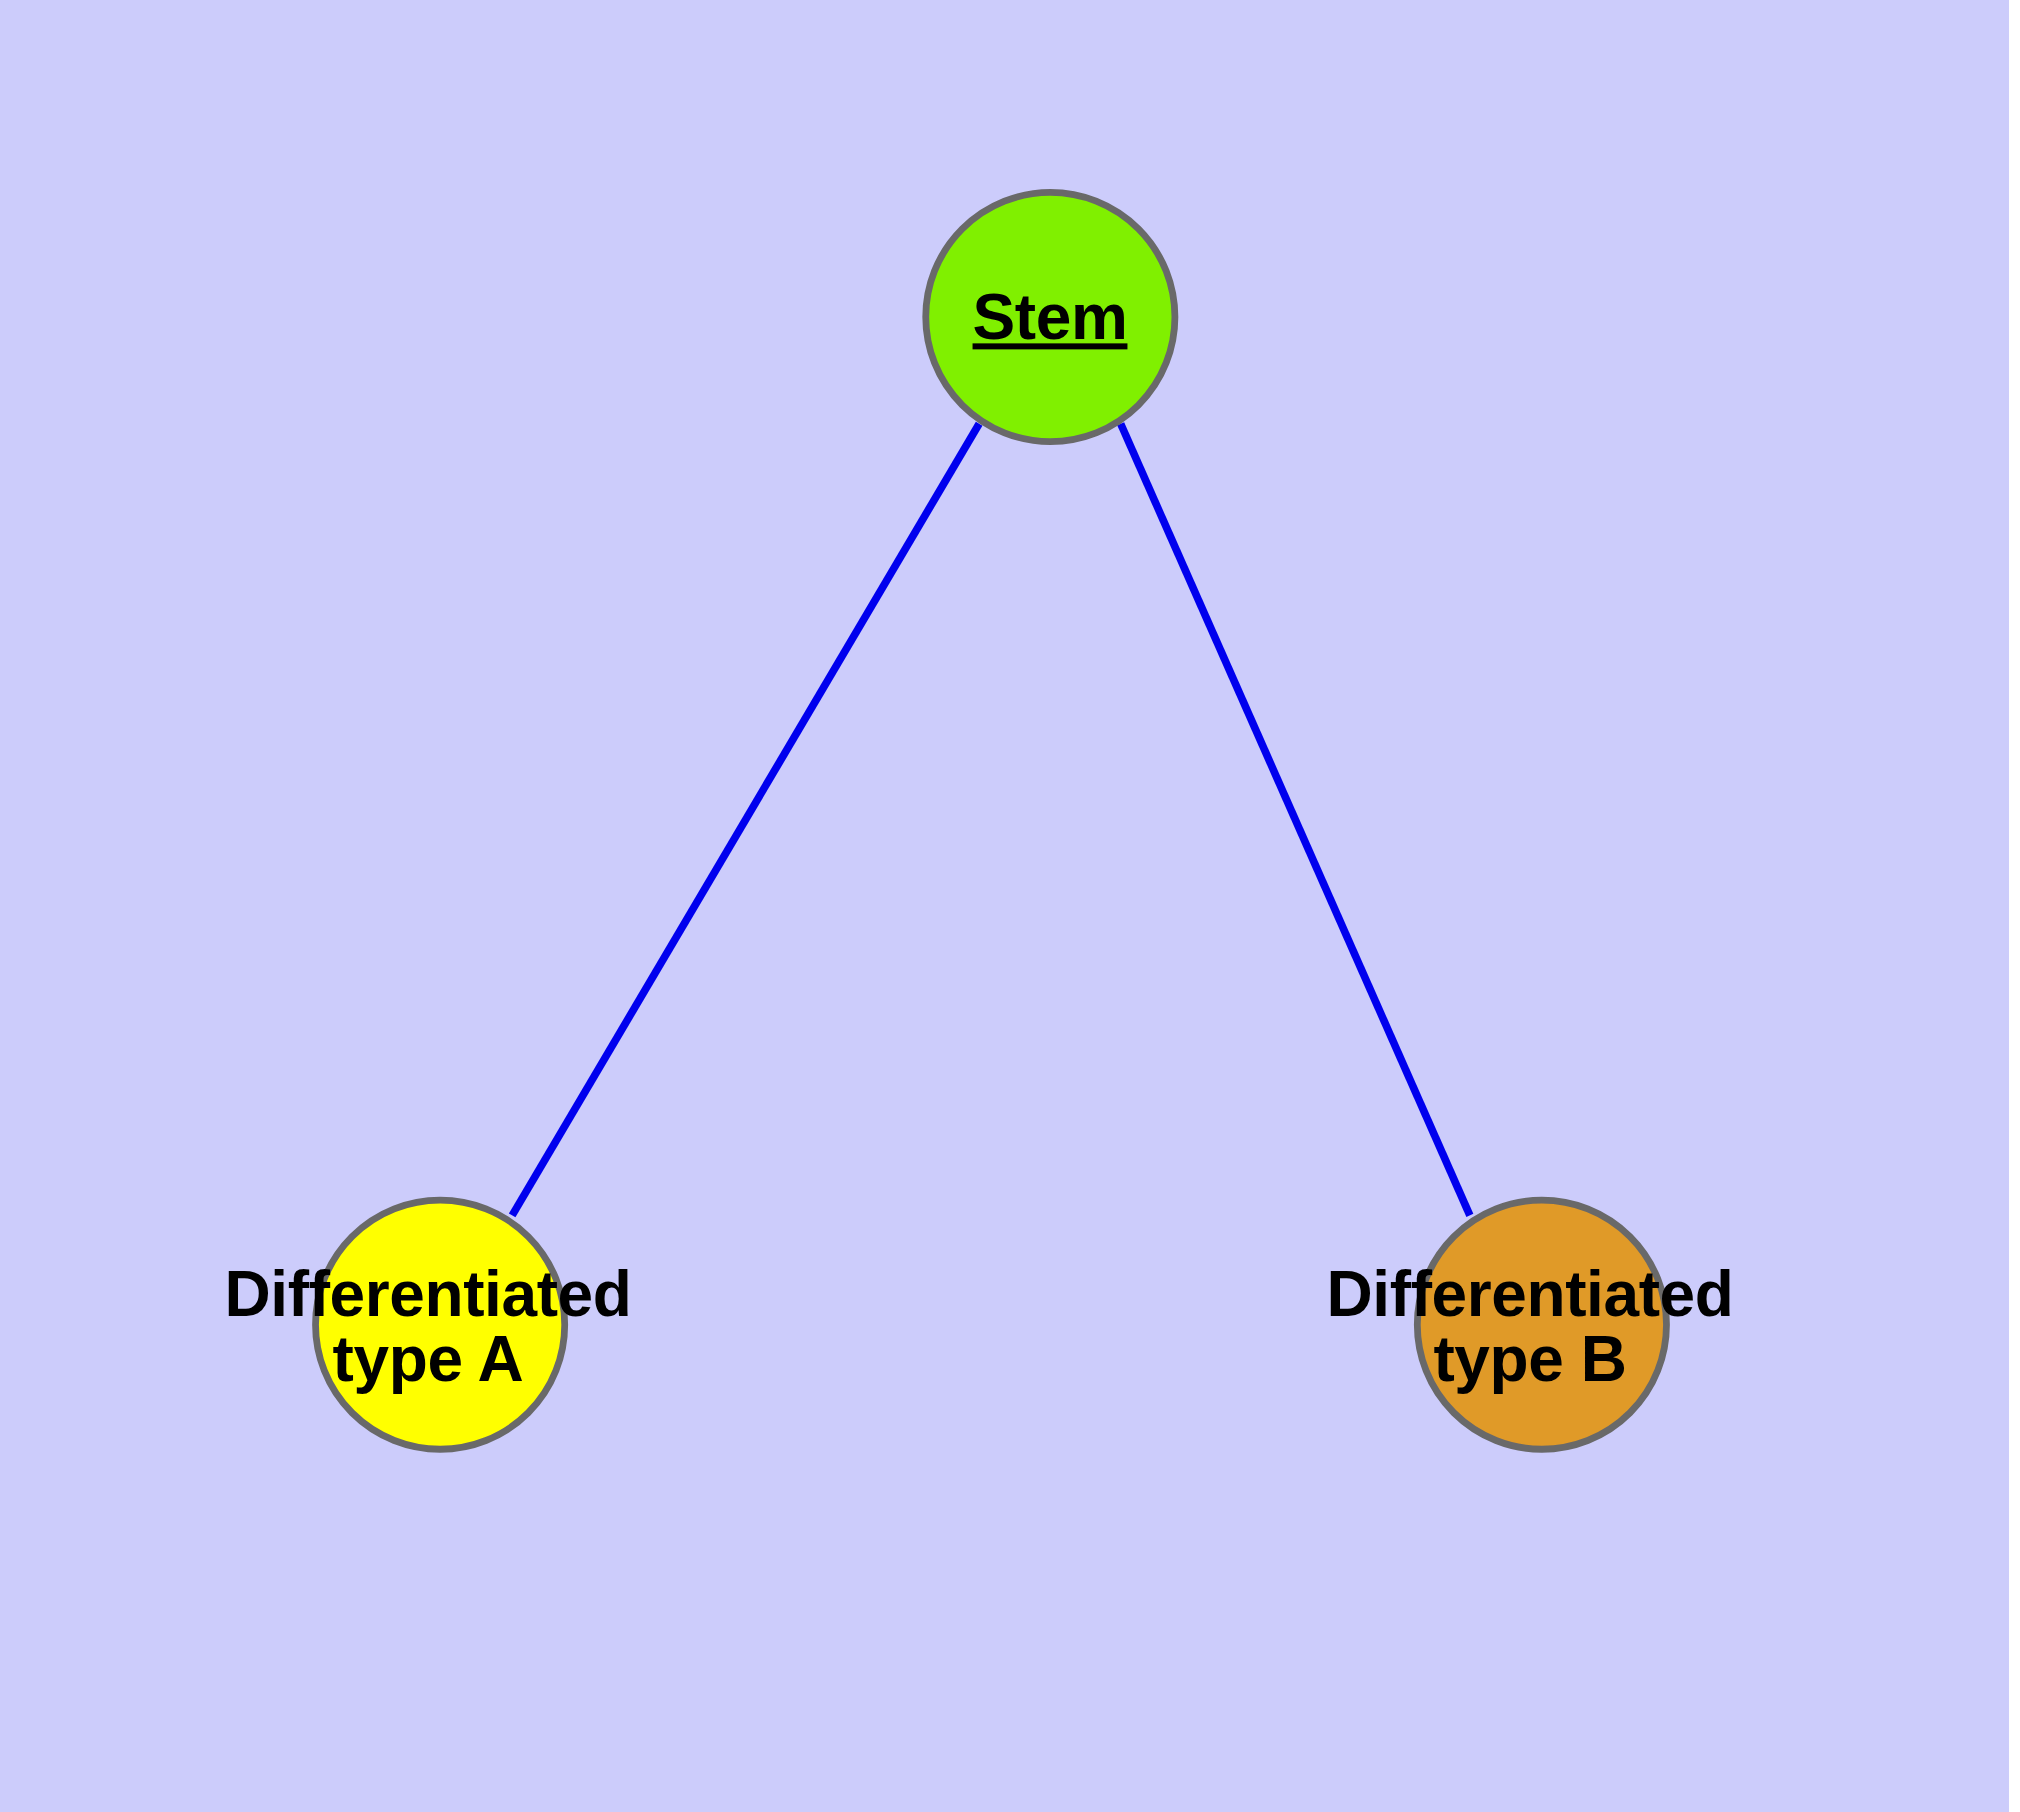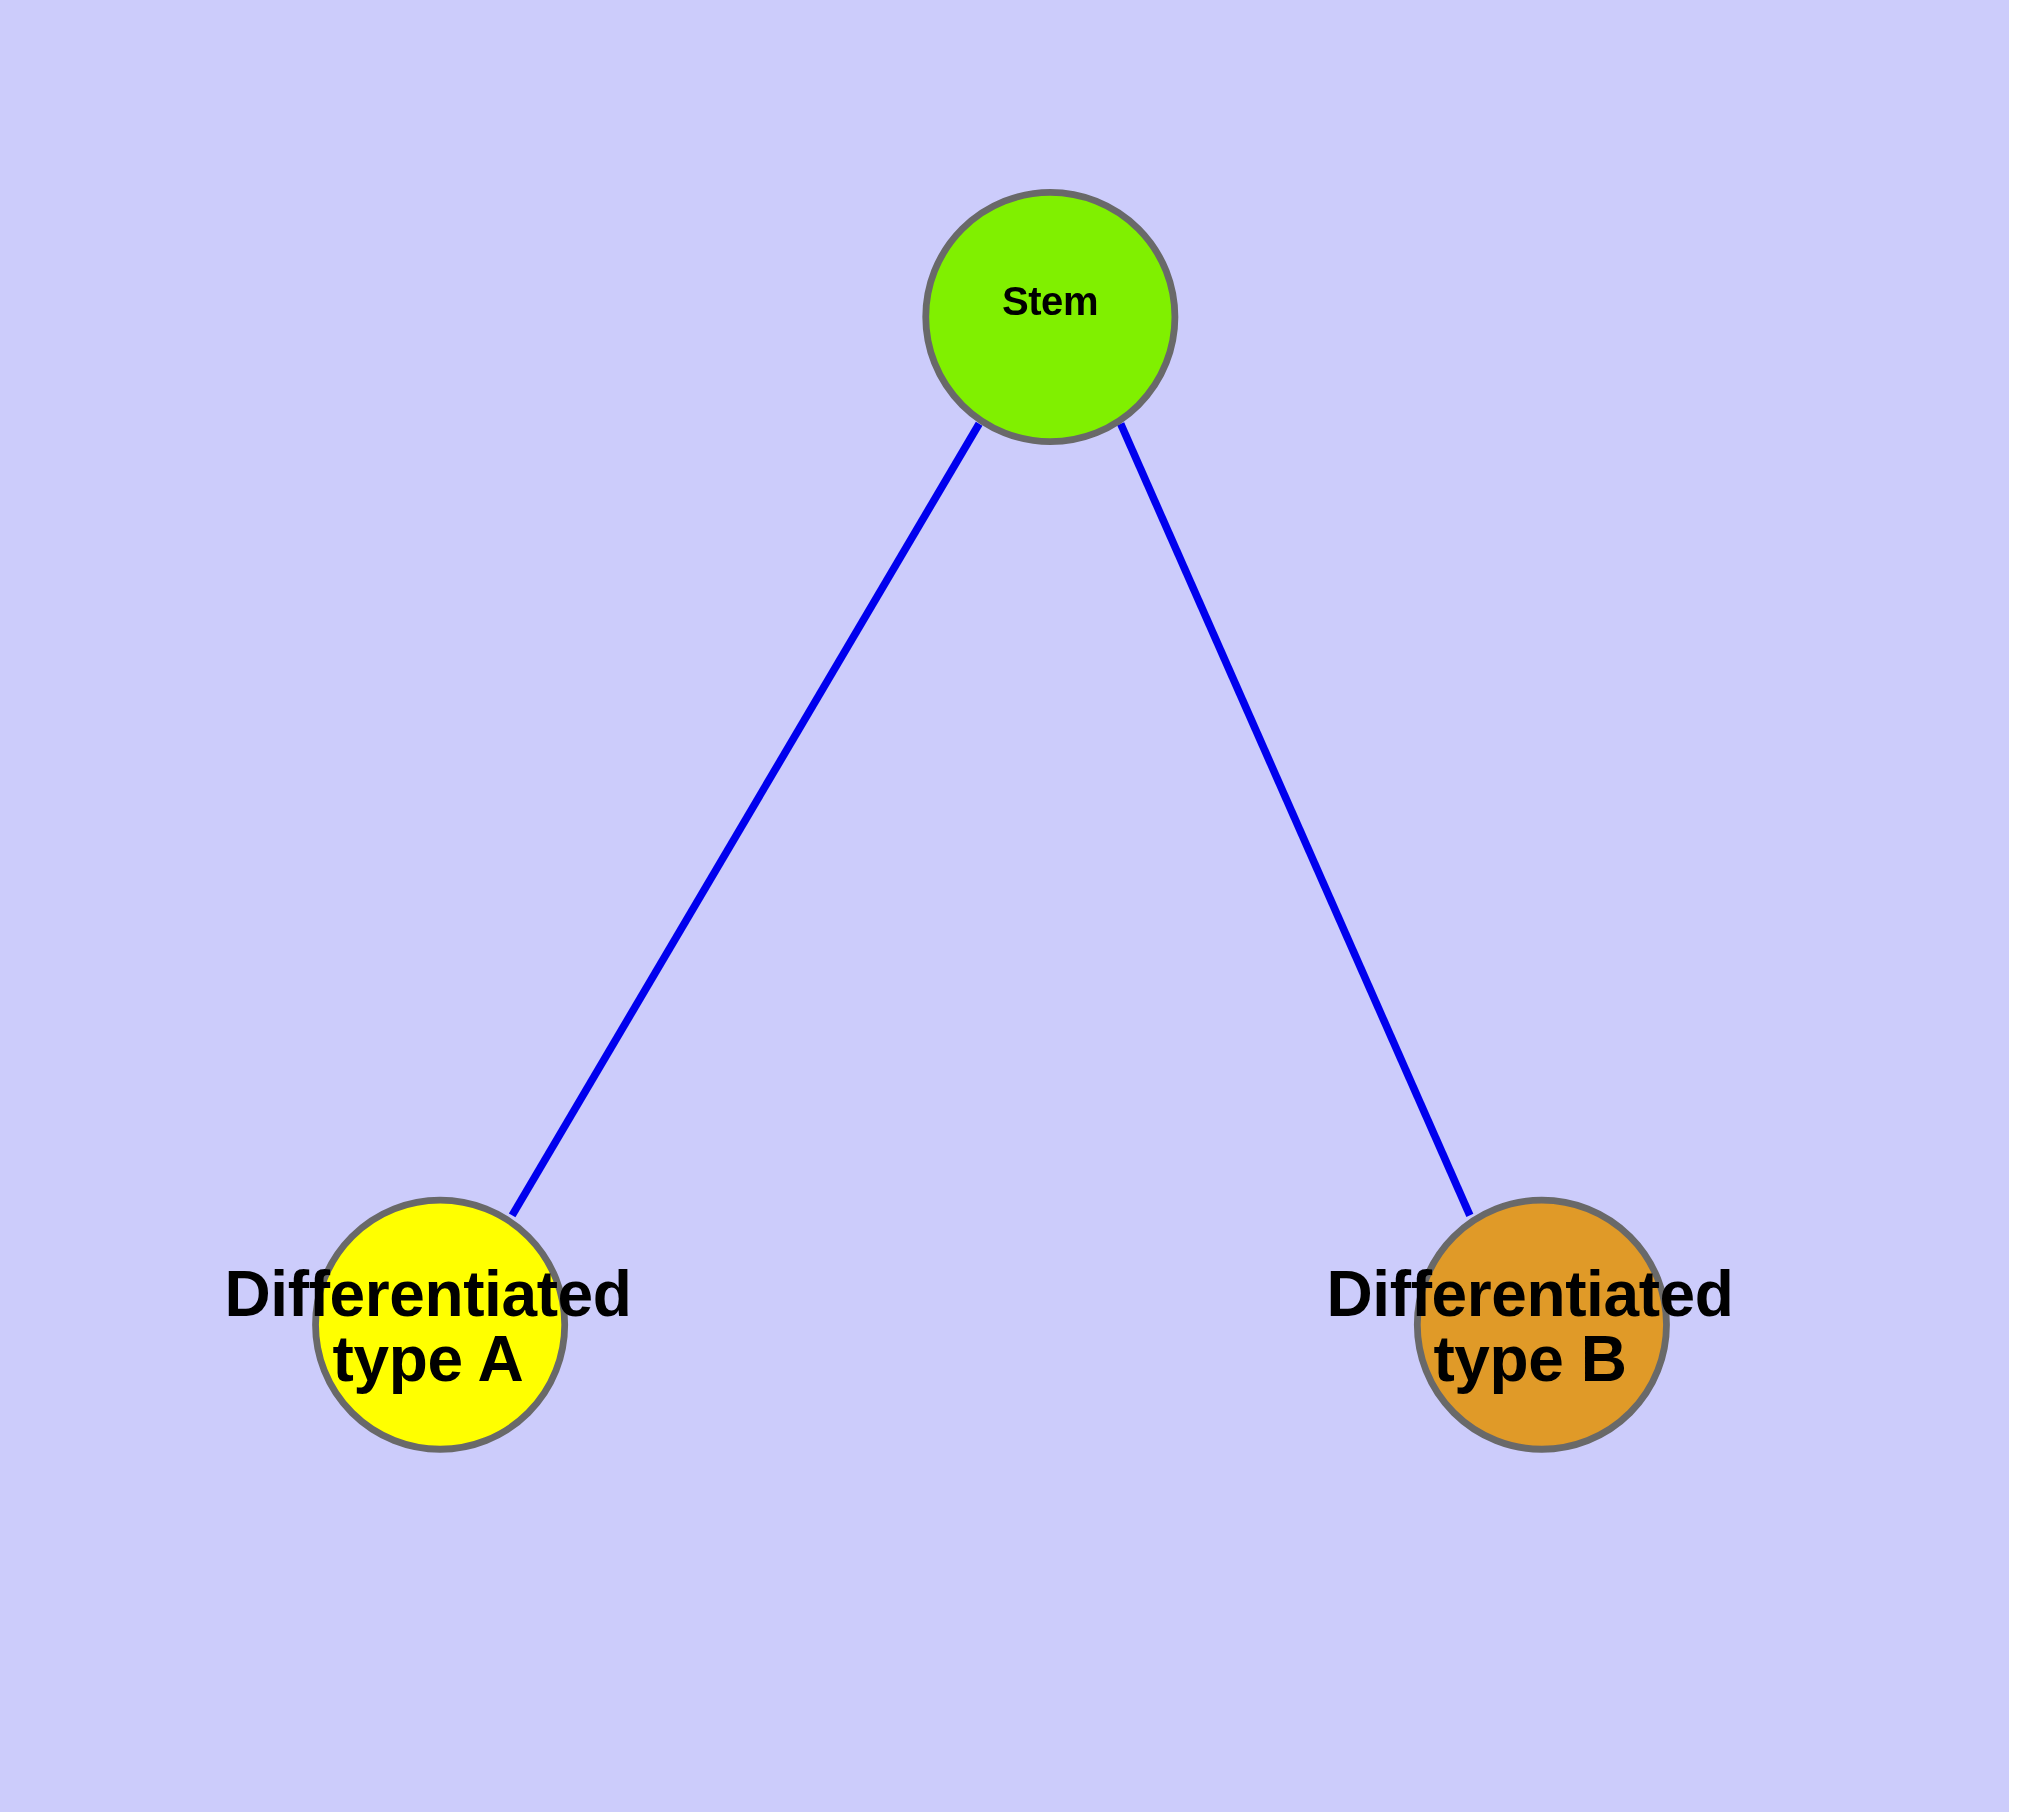--- a/index.html
+++ b/index.html
@@ -35,23 +35,24 @@
     color: #000000;
     font-weight: bold;
     text-align: center;
     line-height: 1.02;
     white-space: pre;
     letter-spacing: -0.4px;
     pointer-events: none;
   }
   #label-stem {
     left: 1050px;
-    top: 301px;
+    top: 318px;
     transform: translate(-50%, -50%);
-    font-size: 40px;
+    font-size: 64px;
+    text-decoration: underline;
   }
   #label-diff-a {
     left: 428px;
     top: 1327px;
     transform: translate(-50%, -50%);
     font-size: 64px;
   }
   #label-diff-b {
     left: 1530px;
     top: 1327px;

